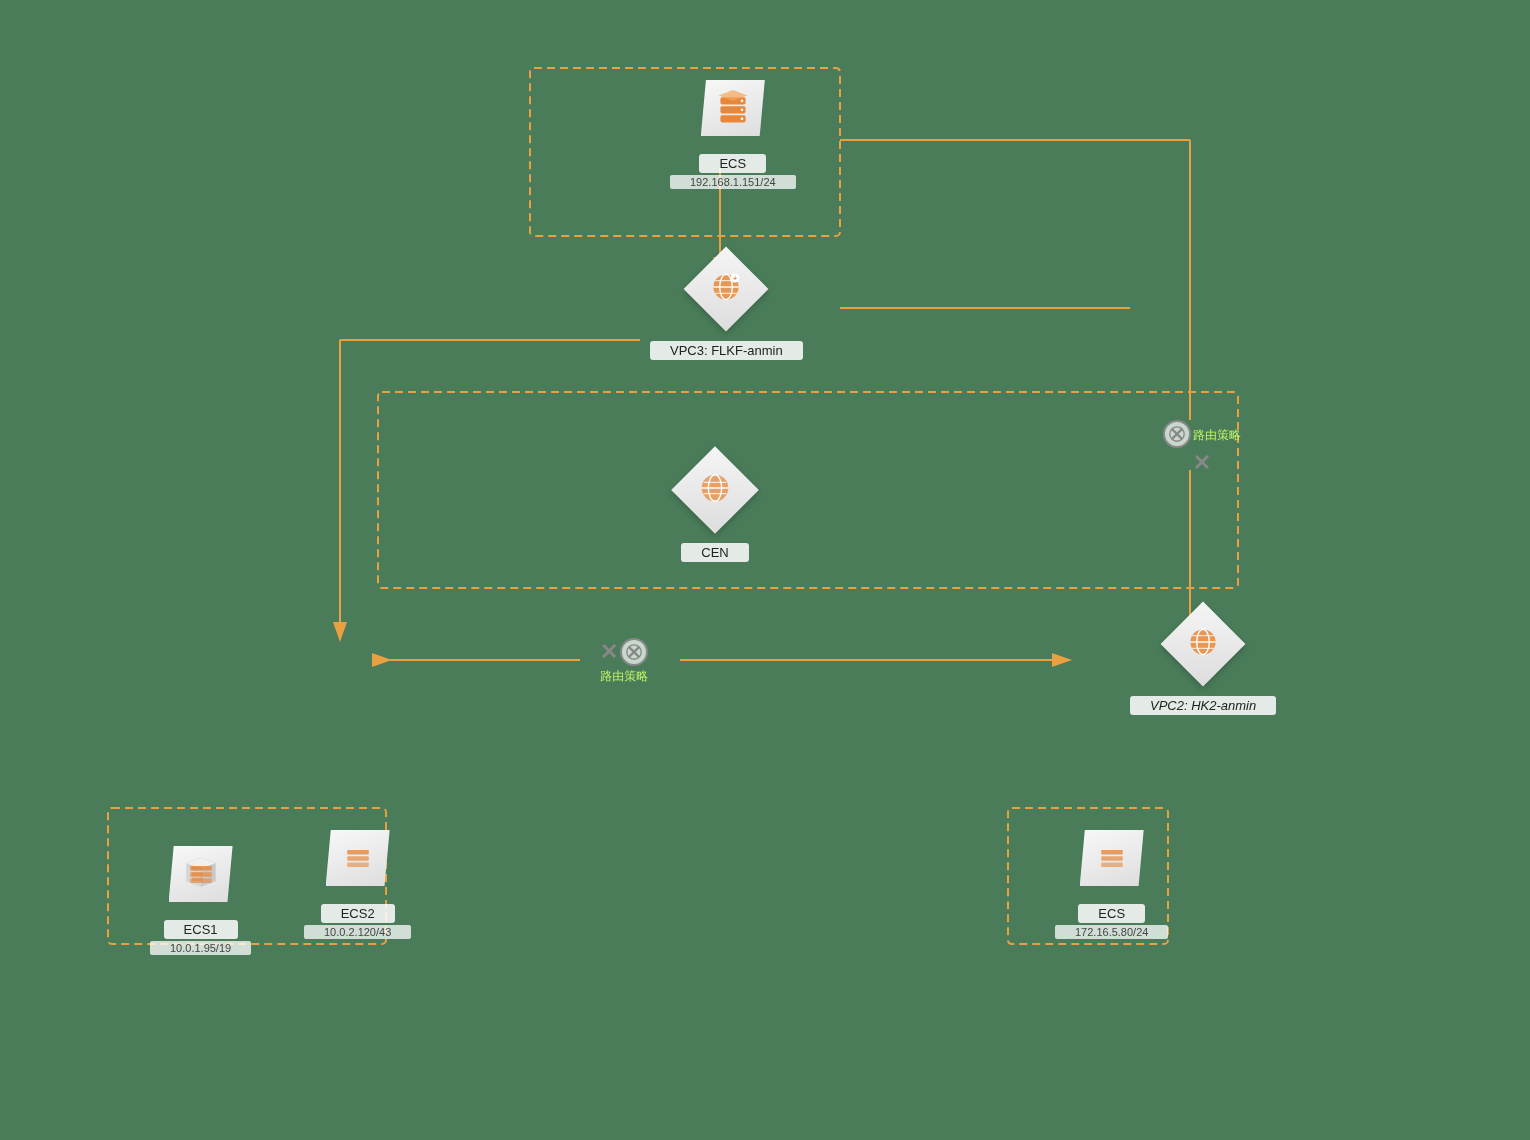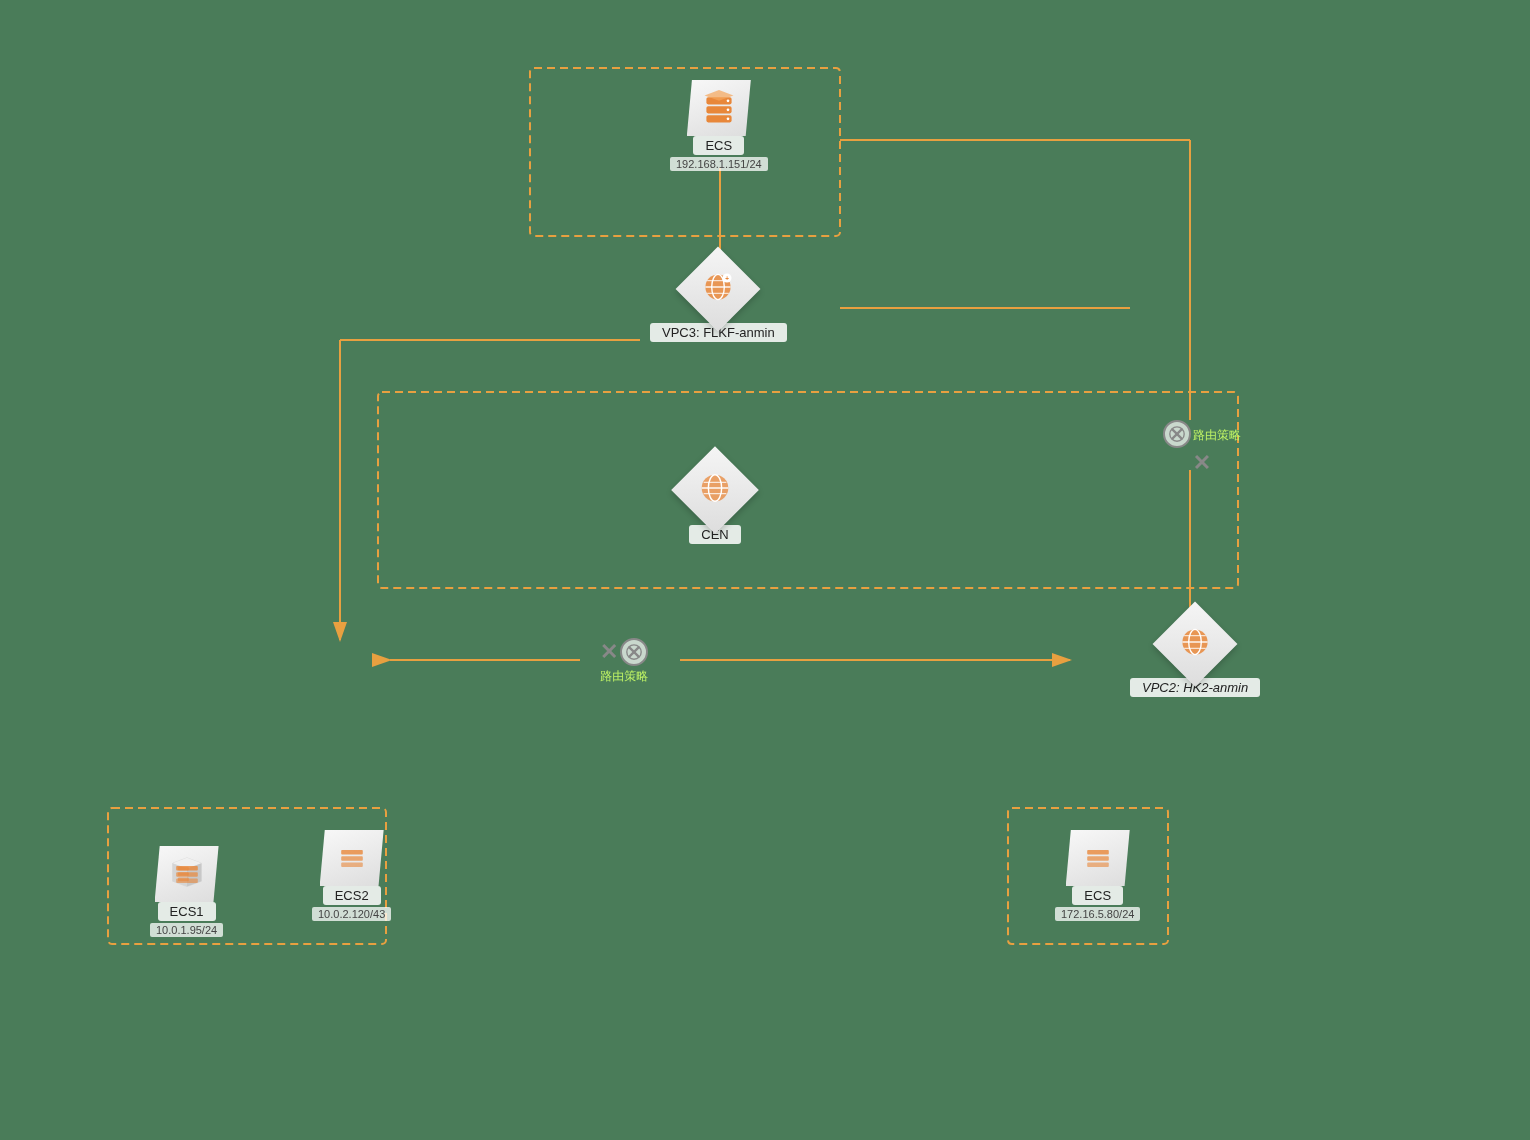--- a/index.html
+++ b/index.html
@@ -36,34 +36,34 @@
       height: 56px;
       background: linear-gradient(160deg, #f8f8f8, #ddd);
       display: flex;
       align-items: center;
       justify-content: center;
       box-shadow: 3px 3px 8px rgba(0,0,0,0.2);
       position: relative;
       clip-path: polygon(8% 0%, 100% 0%, 92% 100%, 0% 100%);
     }
     .node-label {
-      margin-top: 0;
+      margin-top: 18px;
       font-size: 13px;
       color: #222;
       background: rgba(255,255,255,0.85);
-      padding: 2px 12px;
+      padding: 2px 20px;
       border-radius: 3px;
       white-space: nowrap;
       text-align: center;
     }
     .node-sublabel {
       font-size: 11px;
       color: #444;
       background: rgba(255,255,255,0.75);
-      padding: 1px 6px;
+      padding: 1px 20px;
       border-radius: 2px;
       white-space: nowrap;
       margin-top: 2px;
       text-align: right;
     }
     
     .icon-svg {
       width: 36px;
       height: 36px;
     }
@@ -217,24 +217,24 @@
         <rect x="10" y="12" width="12" height="4" rx="1" fill="#e8873a" opacity="0.6"></rect>
         <rect x="10" y="18" width="12" height="4" rx="1" fill="#e8873a" opacity="0.6"></rect>
         <rect x="10" y="24" width="12" height="4" rx="1" fill="#e8873a" opacity="0.6"></rect>
 
         <rect x="8" y="11" width="24" height="5" rx="1" fill="#e8873a" opacity="0.8"></rect>
         <rect x="8" y="18" width="24" height="5" rx="1" fill="#e8873a" opacity="0.7"></rect>
         <rect x="8" y="25" width="24" height="5" rx="1" fill="#e8873a" opacity="0.6"></rect>
       </svg>
     </div>
     <div class="node-label">ECS1</div>
-    <div class="node-sublabel">10.0.1.95/24</div>
-  </div>
-
-  <div class="node" style="left:312px; top:830px;">
+    <div class="node-sublabel">10.0.1.95/19</div>
+  </div>
+
+  <div class="node" style="left:304px; top:830px;">
     <div class="server-shape">
       <svg class="icon-svg" viewBox="0 0 40 40" fill="none">
         <rect x="8" y="11" width="24" height="5" rx="1" fill="#e8873a" opacity="0.8"></rect>
         <rect x="8" y="18" width="24" height="5" rx="1" fill="#e8873a" opacity="0.7"></rect>
         <rect x="8" y="25" width="24" height="5" rx="1" fill="#e8873a" opacity="0.6"></rect>
       </svg>
     </div>
     <div class="node-label">ECS2</div>
     <div class="node-sublabel">10.0.2.120/43</div>
   </div>

